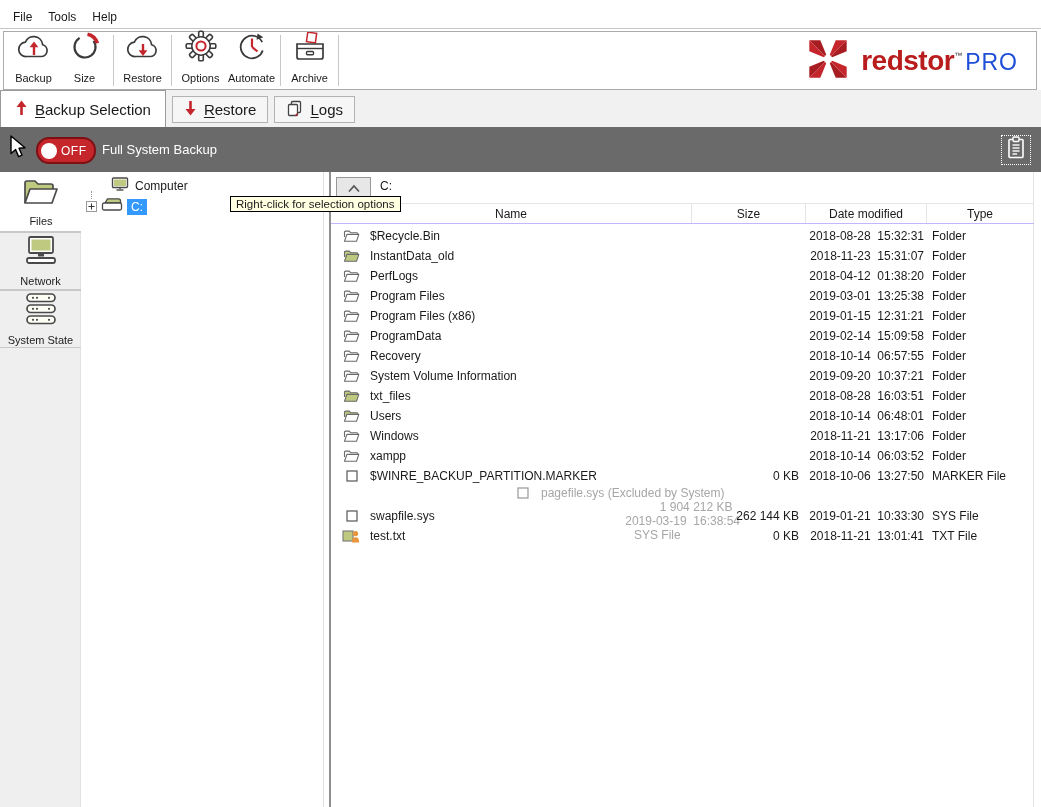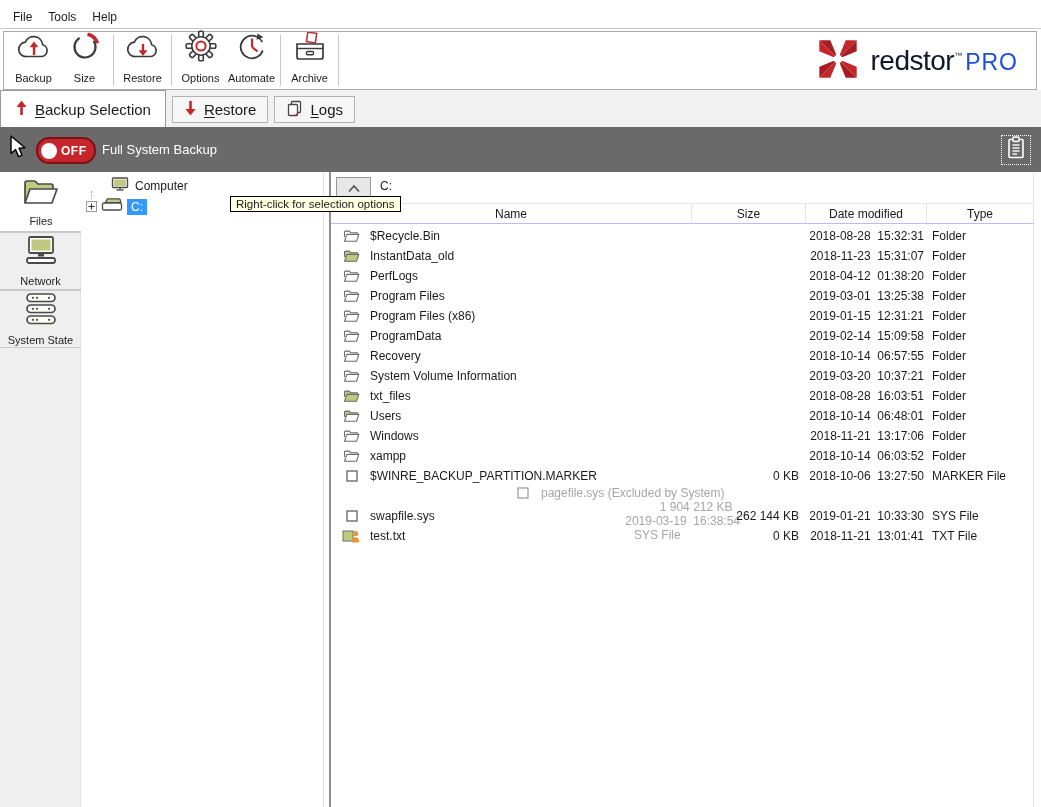--- a/index.html
+++ b/index.html
@@ -14,39 +14,39 @@
   
   .toolbar{position:absolute;left:3px;top:31px;width:1034px;height:59px;border:1px solid #ababab;
            background:#fff;box-sizing:border-box;display:flex;align-items:stretch;padding:2px 4px;}
   .tbtn{width:51px;display:flex;flex-direction:column;align-items:center;justify-content:flex-end;
         padding-bottom:3px;gap:10px;}
   .ticon{height:33px;display:flex;align-items:center;justify-content:center;}
   .tlabel{font-size:11px;color:#1a1a1a;white-space:nowrap;}
   .tsep{width:1px;background:#c8c8c8;margin:1px 3px;}
   .logo{margin-left:auto;display:flex;align-items:center;gap:11px;padding-right:14px;}
   .logo-word{display:flex;align-items:baseline;}
-  .logo-text{font-size:28px;font-weight:normal;color:#0f172a;letter-spacing:-0.5px;}
+  .logo-text{font-size:28px;font-weight:bold;color:#b91c1c;letter-spacing:-0.5px;}
   .logo-tm{font-size:8px;color:#2d2d2d;position:relative;top:-12px;}
   .logo-pro{font-size:23px;color:#1d4ed8;letter-spacing:1px;margin-left:3px;}
 
   
   .tabbar{position:absolute;left:0;top:90px;width:100%;height:37px;background:#f1f1f1;
           display:flex;align-items:flex-end;box-sizing:border-box;}
   .tab{display:flex;align-items:center;gap:7px;font-size:15px;box-sizing:border-box;cursor:default;}
   .tab.active{height:37px;background:#fff;border:1px solid #999;border-bottom:none;padding:0 14px;}
   .tab.inactive{height:27px;background:#f6f6f6;border:1px solid #b3b3b3;padding:0 11px;margin:0 0 4px 6px;}
   .tab u{text-underline-offset:2px;}
 
   
   .selbar{position:absolute;left:0;top:127px;width:100%;height:45px;background:#6a6a6a;}
   .cursor{position:absolute;left:7px;top:8px;}
   .toggle{position:absolute;left:36px;top:10px;width:56px;height:23px;border-radius:13px;background:#c5262c;
           border:2px solid #7e1014;display:flex;align-items:center;box-sizing:content-box;cursor:pointer;}
   .knob{width:16px;height:16px;border-radius:50%;background:#fff;margin-left:3px;}
-  .toggle-label{color:#fff;font-weight:bold;font-size:12px;margin-left:4px;letter-spacing:0.5px;}
+  .toggle-label{color:#fff;font-weight:normal;font-size:12px;margin-left:4px;letter-spacing:0.5px;}
   .selbar-label{position:absolute;left:102px;top:15px;color:#fff;font-size:13px;}
   .clipboard-btn{position:absolute;left:1001px;top:8px;width:30px;height:30px;border:1px dotted #fff;
                  display:flex;align-items:center;justify-content:center;box-sizing:border-box;cursor:pointer;}
 
   
   .sidebar{position:absolute;left:0;top:172px;width:81px;height:635px;background:#efefef;
            box-sizing:border-box;border-right:1px solid #e2e2e2;}
   .side-item{position:absolute;left:0;width:81px;display:flex;flex-direction:column;align-items:center;
              justify-content:center;gap:4px;box-sizing:border-box;cursor:pointer;}
   .side-item .slabel{font-size:11px;color:#222;}
@@ -443,21 +443,21 @@
           <div class="c-name">
             <span class="ricon">
               <svg width="17" height="14" viewBox="0 0 17 14">
                 <path d="M1.5 8 V3.2 q0-1.1 1.1-1.1 h3.6 l1.6 1.7 h6 q1 0 1 1 V6" fill="#fff" stroke="#6a6a6a" stroke-width="1.1"></path>
                 <path d="M1.5 12.3 L3.9 5.4 h11.9 l-2.3 6.9 Z" fill="#fff" stroke="#6a6a6a" stroke-width="1.1" stroke-linejoin="round"></path>
               </svg>
             </span>
             <span>System Volume Information</span>
           </div>
           <div class="c-size"></div>
-          <div class="c-date">2019-03-20  10:37:21</div>
+          <div class="c-date">2019-09-20  10:37:21</div>
           <div class="c-type">Folder</div>
         </div>
         <div class="lrow">
           <div class="c-name">
             <span class="ricon">
               <svg width="17" height="14" viewBox="0 0 17 14">
                 <path d="M1.5 8 V3.2 q0-1.1 1.1-1.1 h3.6 l1.6 1.7 h6 q1 0 1 1 V6" fill="#bfca80" stroke="#6a6a6a" stroke-width="1.1"></path>
                 <path d="M1.5 12.3 L3.9 5.4 h11.9 l-2.3 6.9 Z" fill="#bfca80" stroke="#6a6a6a" stroke-width="1.1" stroke-linejoin="round"></path>
               </svg>
             </span>

